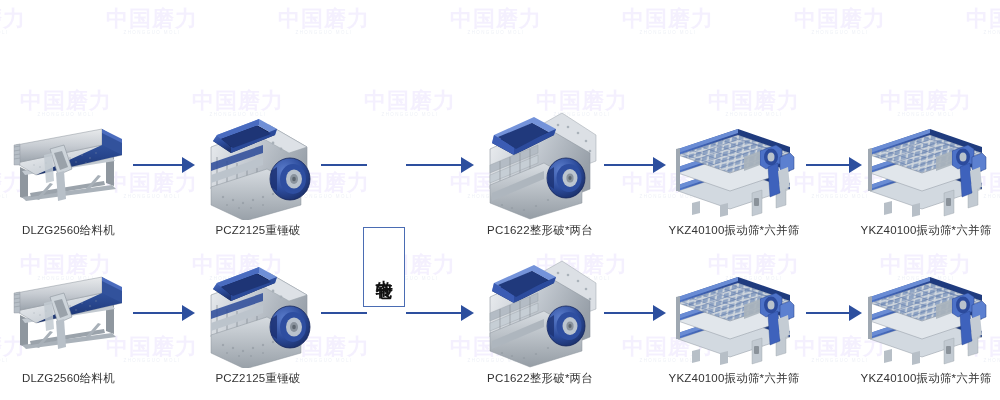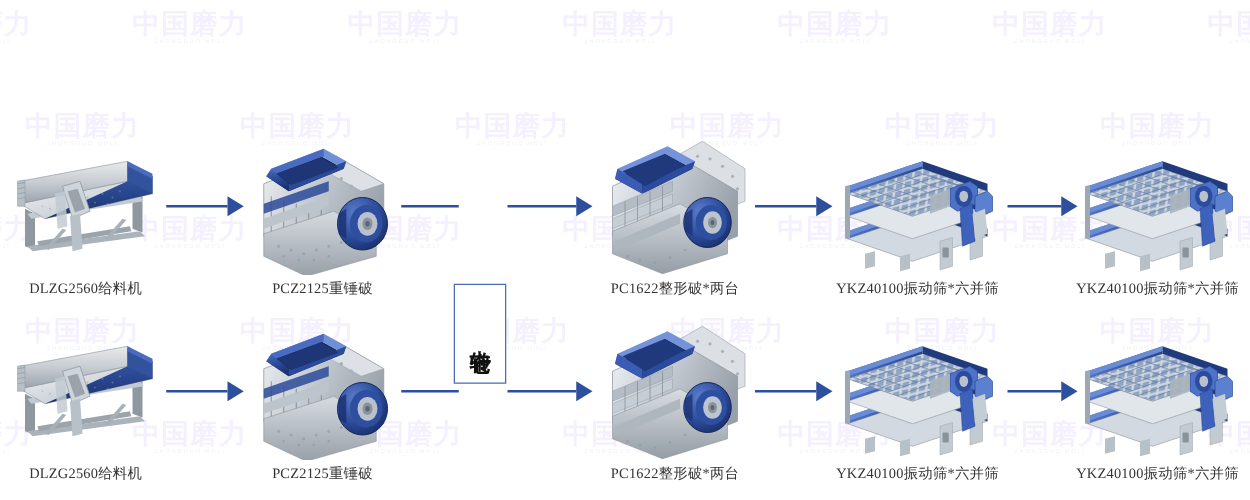--- a/index.html
+++ b/index.html
@@ -82,21 +82,20 @@
   }
   .node-label {
     position: absolute;
     top: 118px;
     width: 100%;
     text-align: center;
     font-size: 11.5px;
     color: #333333;
     white-space: nowrap;
     letter-spacing: 0.2px;
-    font-family: Liberation Serif, serif;
   }
 
   
   .arrow {
     position: absolute;
     height: 16px;
     z-index: 5;
   }
   .arrow .shaft {
     position: absolute;

